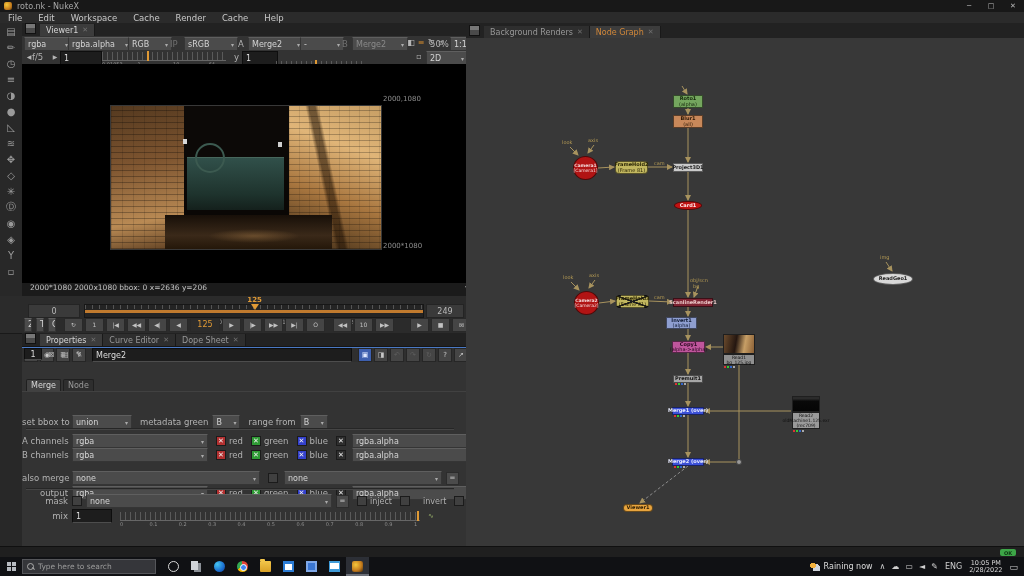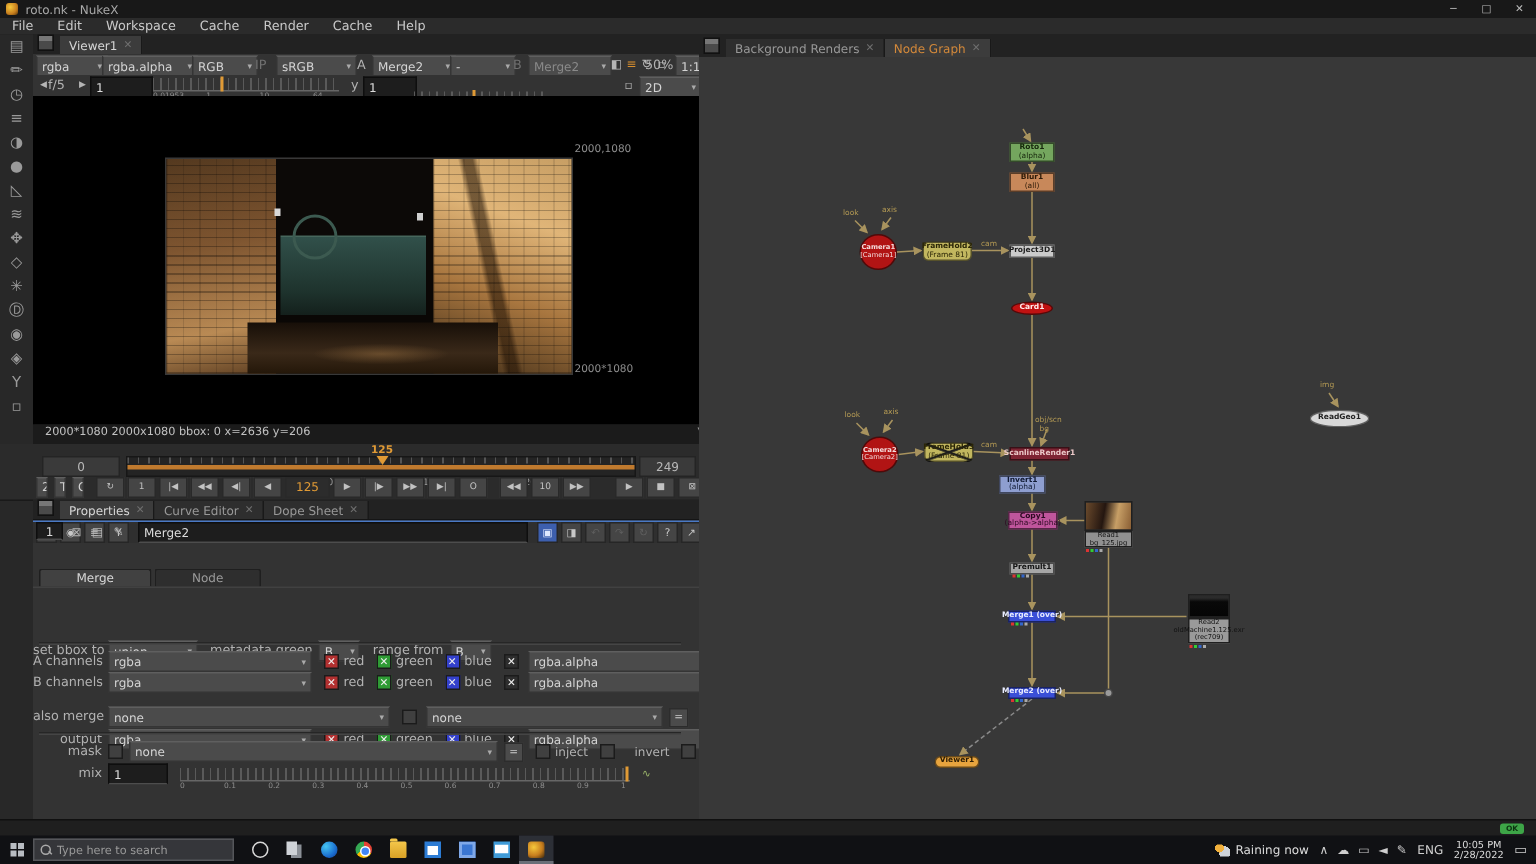--- a/index.html
+++ b/index.html
@@ -56,21 +56,21 @@
   #rulerticks{position:absolute;left:0;top:0;width:100%;height:4px;background:repeating-linear-gradient(90deg,#555 0 1px,transparent 1px 7px)}
   .rtick{position:absolute;top:13px;font-size:6px;color:#9a9a9a;transform:translateX(-50%)}
   #playhead{position:absolute;top:-1px;transform:translateX(-50%);width:0;height:0;border-left:4px solid transparent;border-right:4px solid transparent;border-top:6px solid #e09a35}
   #playlabel{position:absolute;top:-9px;transform:translateX(-50%);font-size:7px;color:#e09a35;font-weight:bold}
   .trb{min-width:13px;height:12px;background:#454545;border:1px solid #292929;color:#c2c2c2;font-size:6px;display:flex;align-items:center;justify-content:center;padding:0 2px;margin-right:2px;white-space:nowrap}
   .trb.cur{background:#2c2c2c;color:#e09a35;font-size:8px;min-width:24px}
   
   #props{left:22px;top:333px;width:444px;height:213px;background:#333333}
   #pheader{left:0;top:29px;width:444px;height:15px;background:#2f2f2f;display:flex;align-items:center;gap:2px;padding-left:2px;box-sizing:border-box;border-top:1px solid #4a79c4}
   #ptitle{flex:0 0 252px;margin:0 4px}
-  .ntab{height:11px;padding:0 24px;font-size:8px;display:flex;align-items:center;background:#2e2e2e;color:#9a9a9a;border:1px solid #1f1f1f;border-bottom:none;border-radius:2px 2px 0 0}
+  .ntab{height:11px;padding:0 4px;font-size:8px;display:flex;align-items:center;background:#2e2e2e;color:#9a9a9a;border:1px solid #1f1f1f;border-bottom:none;border-radius:2px 2px 0 0}
   .ntab.active{background:#414141;color:#d8d8d8}
   .prow{position:absolute;display:flex;align-items:center;left:0}
   .plabel{width:46px;text-align:right;margin-right:4px}
   .pdivider{position:absolute;left:4px;width:428px;height:0;border-top:1px solid #262626;border-bottom:1px solid #454545}
   #pscroll{left:456px;top:13px;width:9px;height:200px;background:#2a2a2a;border-left:1px solid #1d1d1d}
   #pthumb{position:absolute;left:1px;top:4px;width:7px;height:76px;background:#585858;border-radius:2px}
   #pgrip{position:absolute;left:1px;top:86px;width:7px;height:12px;background:repeating-linear-gradient(0deg,#666 0 1px,#333 1px 3px)}
   
   #ngtabbar{left:466px;top:23px;width:558px;height:15px}
   #graph{left:466px;top:38px;width:558px;height:508px;background:#383838;overflow:hidden}
@@ -358,21 +358,21 @@
         <span class="hbtn">✕</span>
       </div>
   </div>
   <div class="abs" style="left:4px;top:46px;display:flex;gap:2px" id="ntabs">
       <div class="ntab active">Merge</div>
       <div class="ntab">Node</div>
     </div>
   <div class="abs" style="left:0;top:58px;width:444px;height:1px;background:#414141"></div>
 
   <div class="abs" id="pbody" style="left:0;top:58px;width:444px;height:155px">
-    <div class="prow" style="top:36px">
+    <div class="prow" style="top:24px">
       <span class="lbl plabel">set bbox to</span>
       <div class="dd" style="width:52px">
           <span>union</span>
         </div>
       <span class="lbl" style="margin-left:8px">metadata green</span>
       <div class="dd" style="width:20px;margin-left:4px">
           <span>B</span>
         </div>
       <span class="lbl" style="margin-left:8px">range from</span>
       <div class="dd" style="width:20px;margin-left:4px">

